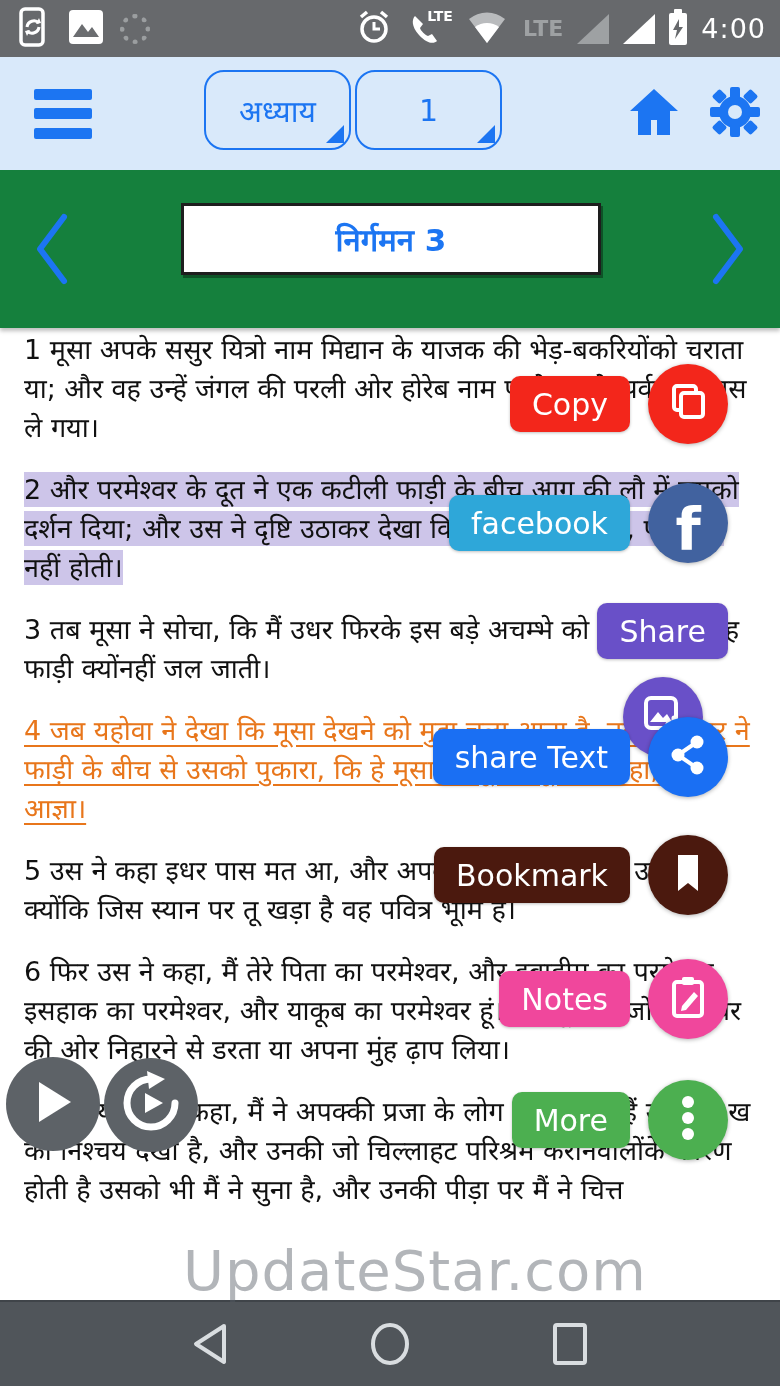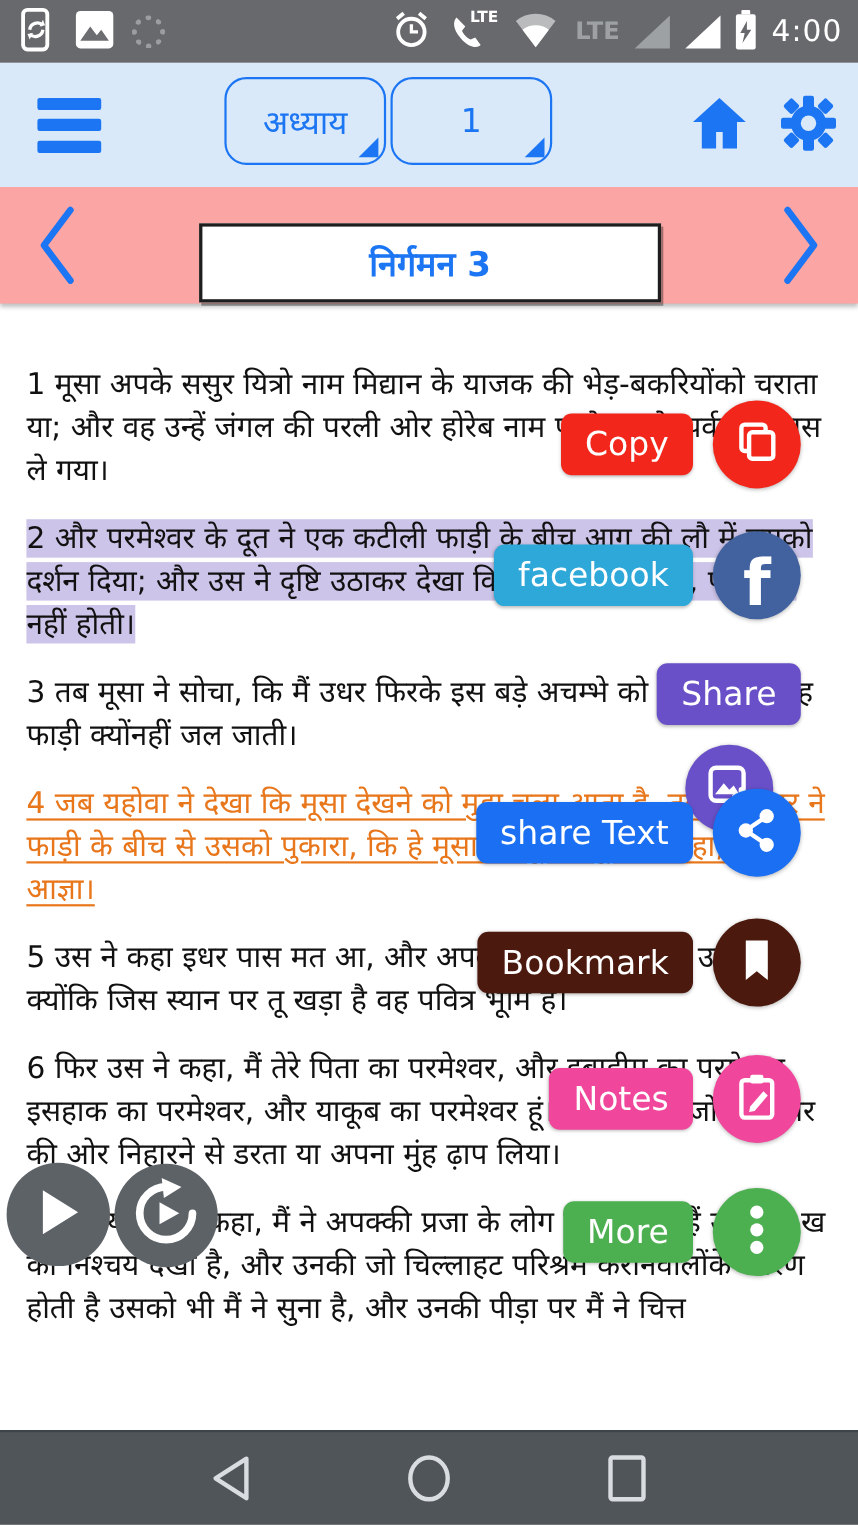--- a/index.html
+++ b/index.html
@@ -28,21 +28,21 @@
   .hamburger div { height:11px; background:#1c75f2; border-radius:2px; }
   .dd-group { position:absolute; left:204px; top:13px; display:flex; }
   .dd-btn { position:relative; width:147px; height:80px; border:2px solid #1c75f2; border-radius:20px;
     display:flex; align-items:center; justify-content:center; color:#1c75f2; font-size:30px; background:transparent; }
   .dd-btn + .dd-btn { margin-left:4px; }
   .dd-btn .corner { position:absolute; right:5px; bottom:5px; width:0; height:0;
     border-bottom:18px solid #1c75f2; border-left:18px solid transparent; }
   .hdr-icons { position:absolute; right:18px; top:0; height:113px; display:flex; align-items:center; gap:26px; }
 
   
-  .booknav { position:absolute; top:170px; left:0; width:780px; height:106px; background:#fca5a5;
+  .booknav { position:absolute; top:170px; left:0; width:780px; height:158px; background:#15803d;
     box-shadow:0 3px 4px rgba(0,0,0,0.25); display:flex; align-items:center; z-index:13;padding-left:31px; }
   .chev { width:60px; height:80px; display:flex; align-items:center; justify-content:center; cursor:pointer; }
   .chev.left { position:absolute; left:22px; }
   .chev.right { position:absolute; right:22px; }
   .book-box { position:absolute; left:181px; top:33px; width:420px; height:72px; background:#fff;
     border:3px solid #1e1e1e; box-shadow:2px 3px 0 rgba(0,0,0,0.35);
     display:flex; align-items:center; justify-content:center; color:#1c75f2; font-size:31px; font-weight:700; }
 
   
   .content { position:absolute; top:300px; left:0; width:780px; padding:30px 24px 0 24px; }
@@ -297,20 +297,21 @@
   <div class="audio-btn audio-repeat">
     <span>
       <svg width="68" height="68" viewBox="0 0 68 68">
         <path d="M34 10 a24 24 0 1 0 24 24" fill="none" stroke="#fff" stroke-width="7" stroke-linecap="round"></path>
         <path d="M30 2 L48 10 L32 20 Z" fill="#fff"></path>
         <path d="M28 24 L46 34 L28 44 Z" fill="#fff"></path>
       </svg>
     </span>
   </div>
 
+  <div class="watermark">UpdateStar.com</div>
 
   <div class="navbar">
     <div class="nav-btn">
       <svg width="44" height="48" viewBox="0 0 44 48">
           <path d="M36 6 L8 24 L36 42 Z" fill="none" stroke="#d9dde0" stroke-width="4" stroke-linejoin="round"></path>
         </svg>
     </div>
     <div class="nav-btn">
       <svg width="48" height="48" viewBox="0 0 48 48">
           <ellipse cx="24" cy="24" rx="17" ry="19" fill="none" stroke="#d9dde0" stroke-width="4"></ellipse>

